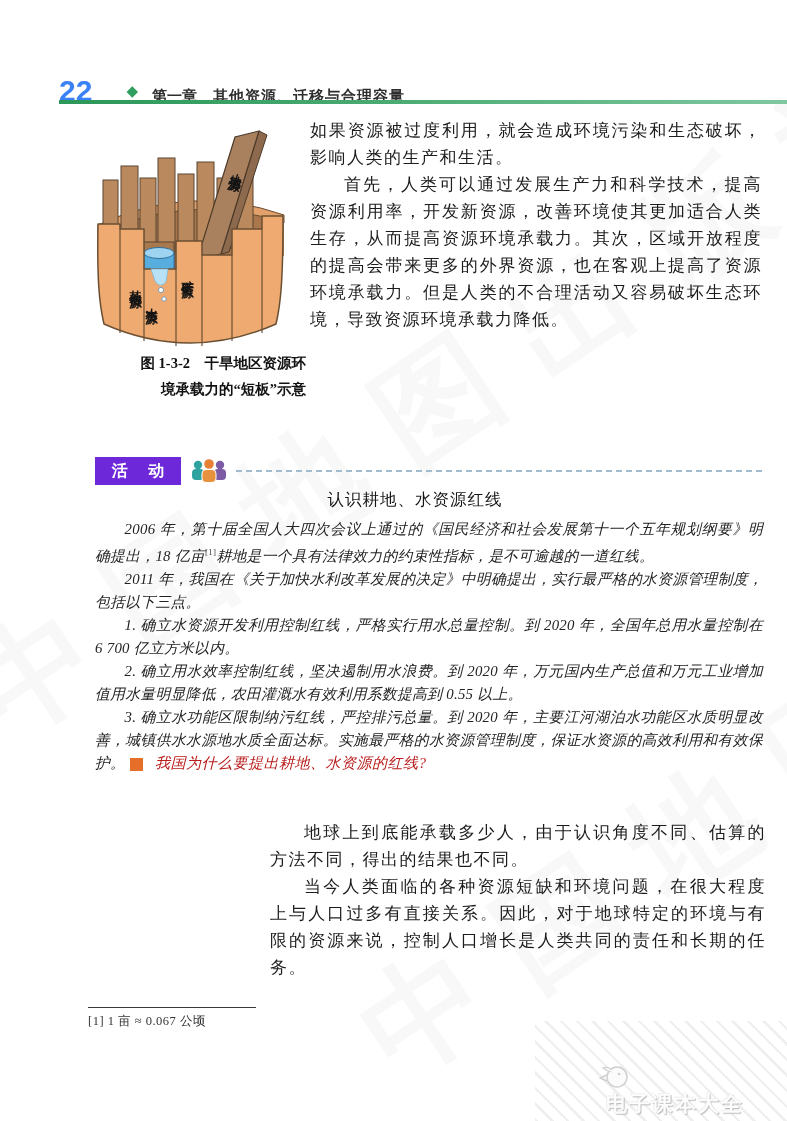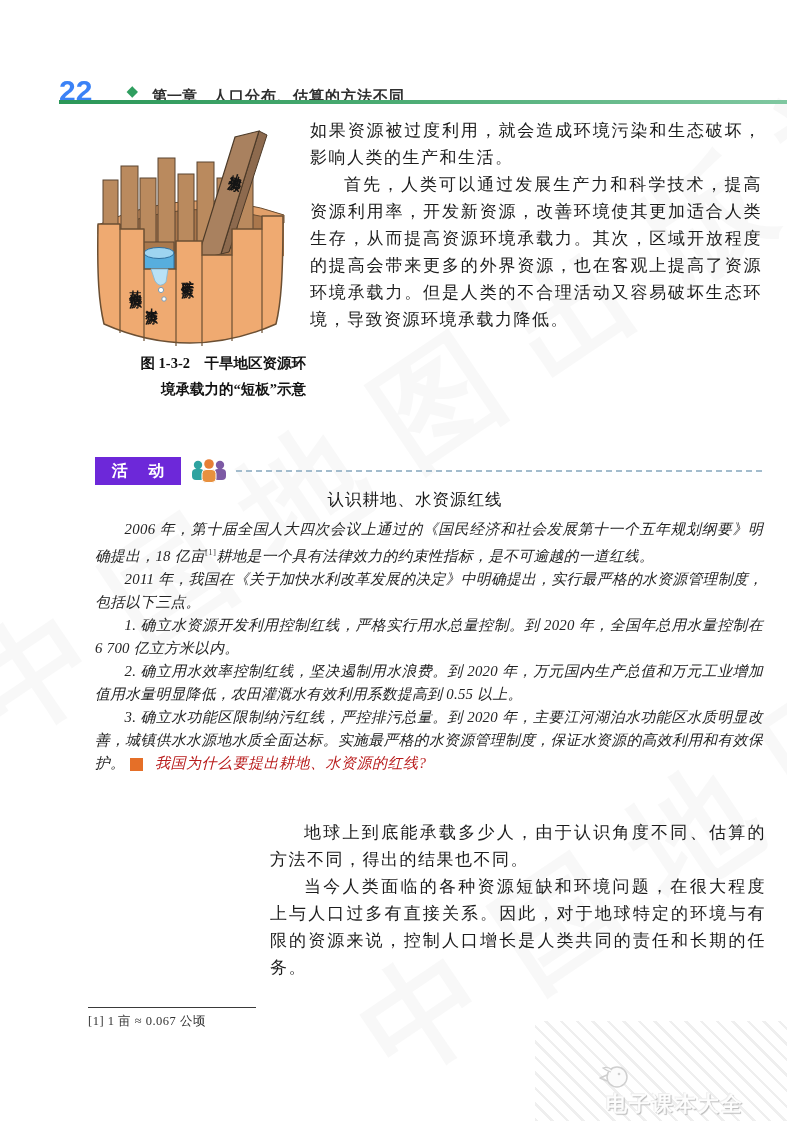--- a/index.html
+++ b/index.html
@@ -84,21 +84,21 @@
 
 <div class="page">
 
   <div class="pub-watermark">中国地图出版社</div>
   <div class="pub-watermark second">中国地图出版社</div>
 
   <div class="header-row">
     <span class="page-number">22</span>
     <span class="diamond">◆</span>
     <span class="chapter-label">第一章</span>
-    <span class="chapter-title">人口分布、估算的方法不同</span>
+    <span class="chapter-title">其他资源、迁移与合理容量</span>
   </div>
   <div class="green-rule"></div>
 
   <div class="figure-wrap">
     <svg width="215" height="222" viewBox="0 0 215 222">
 
       <path d="M13,97 Q105,54 199,87 L199,128 Q105,158 13,138 Z" fill="#aa774c"></path>
 
       <path d="M13,97 Q105,54 199,87 L199,95 Q105,63 13,106 Z" fill="#e2a06a" stroke="#6b4f33" stroke-width="1"></path>
 

